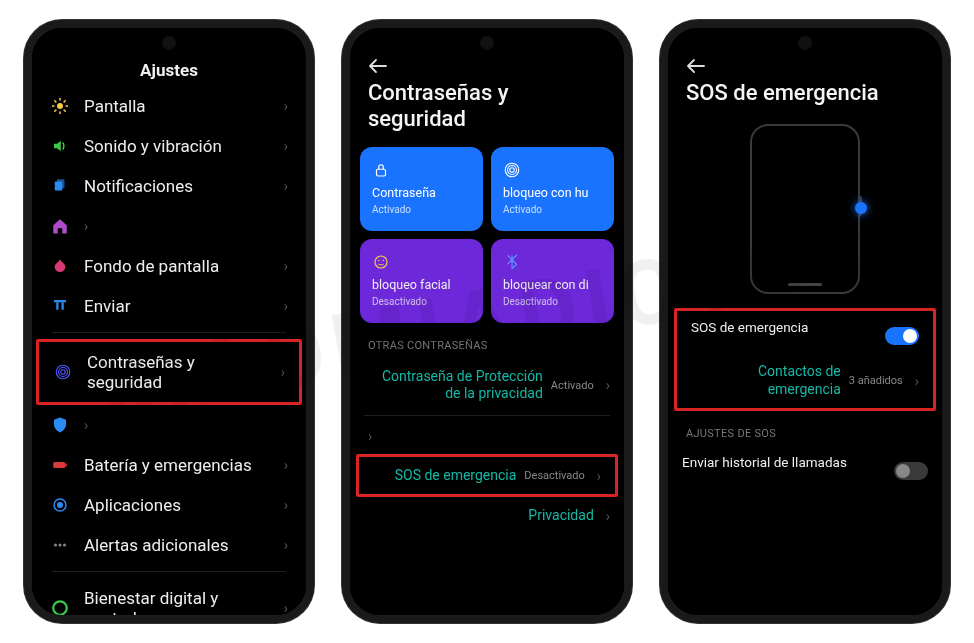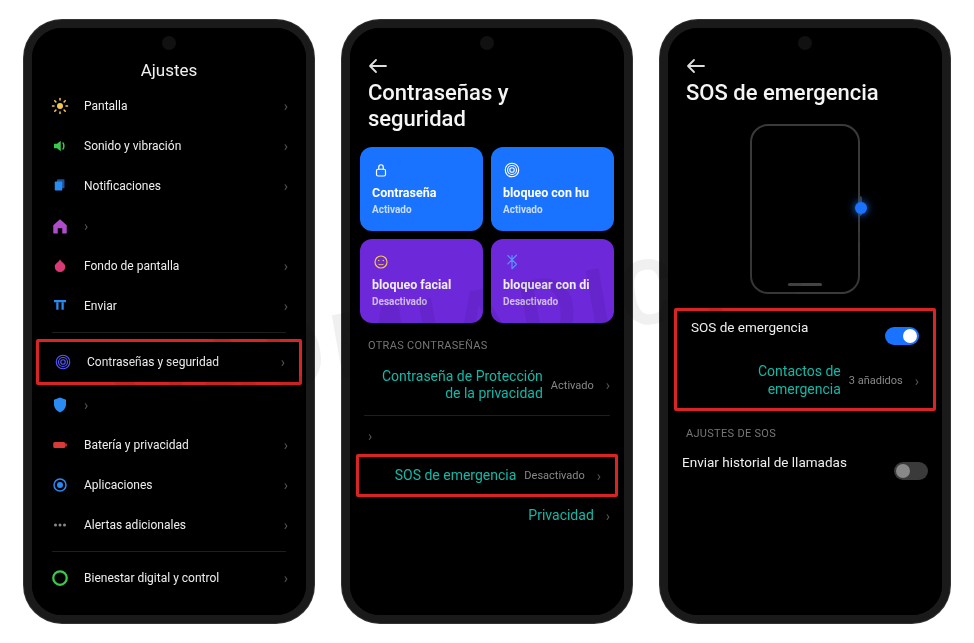--- a/index.html
+++ b/index.html
@@ -51,38 +51,38 @@
     background: #000;
     color: #eee;
     font-size: 13px;
     overflow: hidden;
     padding-top: 24px;
   }
   
   .title-center {
     text-align: center;
     font-size: 17px;
-    font-weight: 400;
+    font-weight: 700;
     padding: 8px 0 6px;
     color: #f0f0f0;
   }
   .list { padding: 0 4px; }
   .item {
     display: flex;
     align-items: center;
     padding: 10px 14px 10px 14px;
     gap: 14px;
     position: relative;
   }
   .item .icon {
     width: 20px; height: 20px;
     display: flex; align-items: center; justify-content: center;
     flex-shrink: 0;
   }
-  .item .label { flex: 1; font-size: 12px; color: #eee; }
+  .item .label { flex: 1; font-size: 17px; color: #eee; }
   .item .chev { color: #555; font-size: 14px; }
   .divider {
     height: 1px;
     background: #1e1e1e;
     margin: 6px 16px;
   }
   .highlight-red {
     border: 3px solid #d82424;
     border-radius: 2px;
   }
@@ -106,21 +106,20 @@
     padding: 0 10px;
   }
   .card {
     border-radius: 12px;
     padding: 12px 12px 12px;
     height: 84px;
     display: flex;
     flex-direction: column;
     justify-content: flex-start;
     gap: 4px;
-    font-weight: bold;
   }
   .card.blue { background: #1a73ff; color: #fff; }
   .card.dark { background: #6d28d9; color: #eee; }
   .card .cicon { font-size: 16px; height: 22px; display:flex; align-items:center; }
   .card .ctitle { font-size: 12.5px; white-space: nowrap; overflow:hidden; }
   .card .csub { font-size: 10px; opacity: 0.75; }
   .section-label {
     font-size: 11px;
     color: #777;
     padding: 16px 18px 6px;
@@ -294,21 +293,21 @@
           </span>
     <span class="chev">›</span>
         </div>
         <div class="item">
     <span class="icon">
             <svg width="18" height="18" viewBox="0 0 24 24">
               <rect x="3" y="8" width="16" height="8" rx="2" fill="#d83a3a"></rect>
               <rect x="19" y="10" width="2" height="4" fill="#d83a3a"></rect>
             </svg>
           </span>
-    <span class="label">Batería y privacidad</span>
+    <span class="label">Batería y emergencias</span>
     <span class="chev">›</span>
         </div>
         <div class="item">
     <span class="icon">
             <svg width="18" height="18" viewBox="0 0 24 24">
               <g fill="none" stroke="#2a8bf2" stroke-width="2">
                 <circle cx="12" cy="12" r="8"></circle>
                 <circle cx="12" cy="12" r="3" fill="#2a8bf2"></circle>
               </g>
             </svg>

